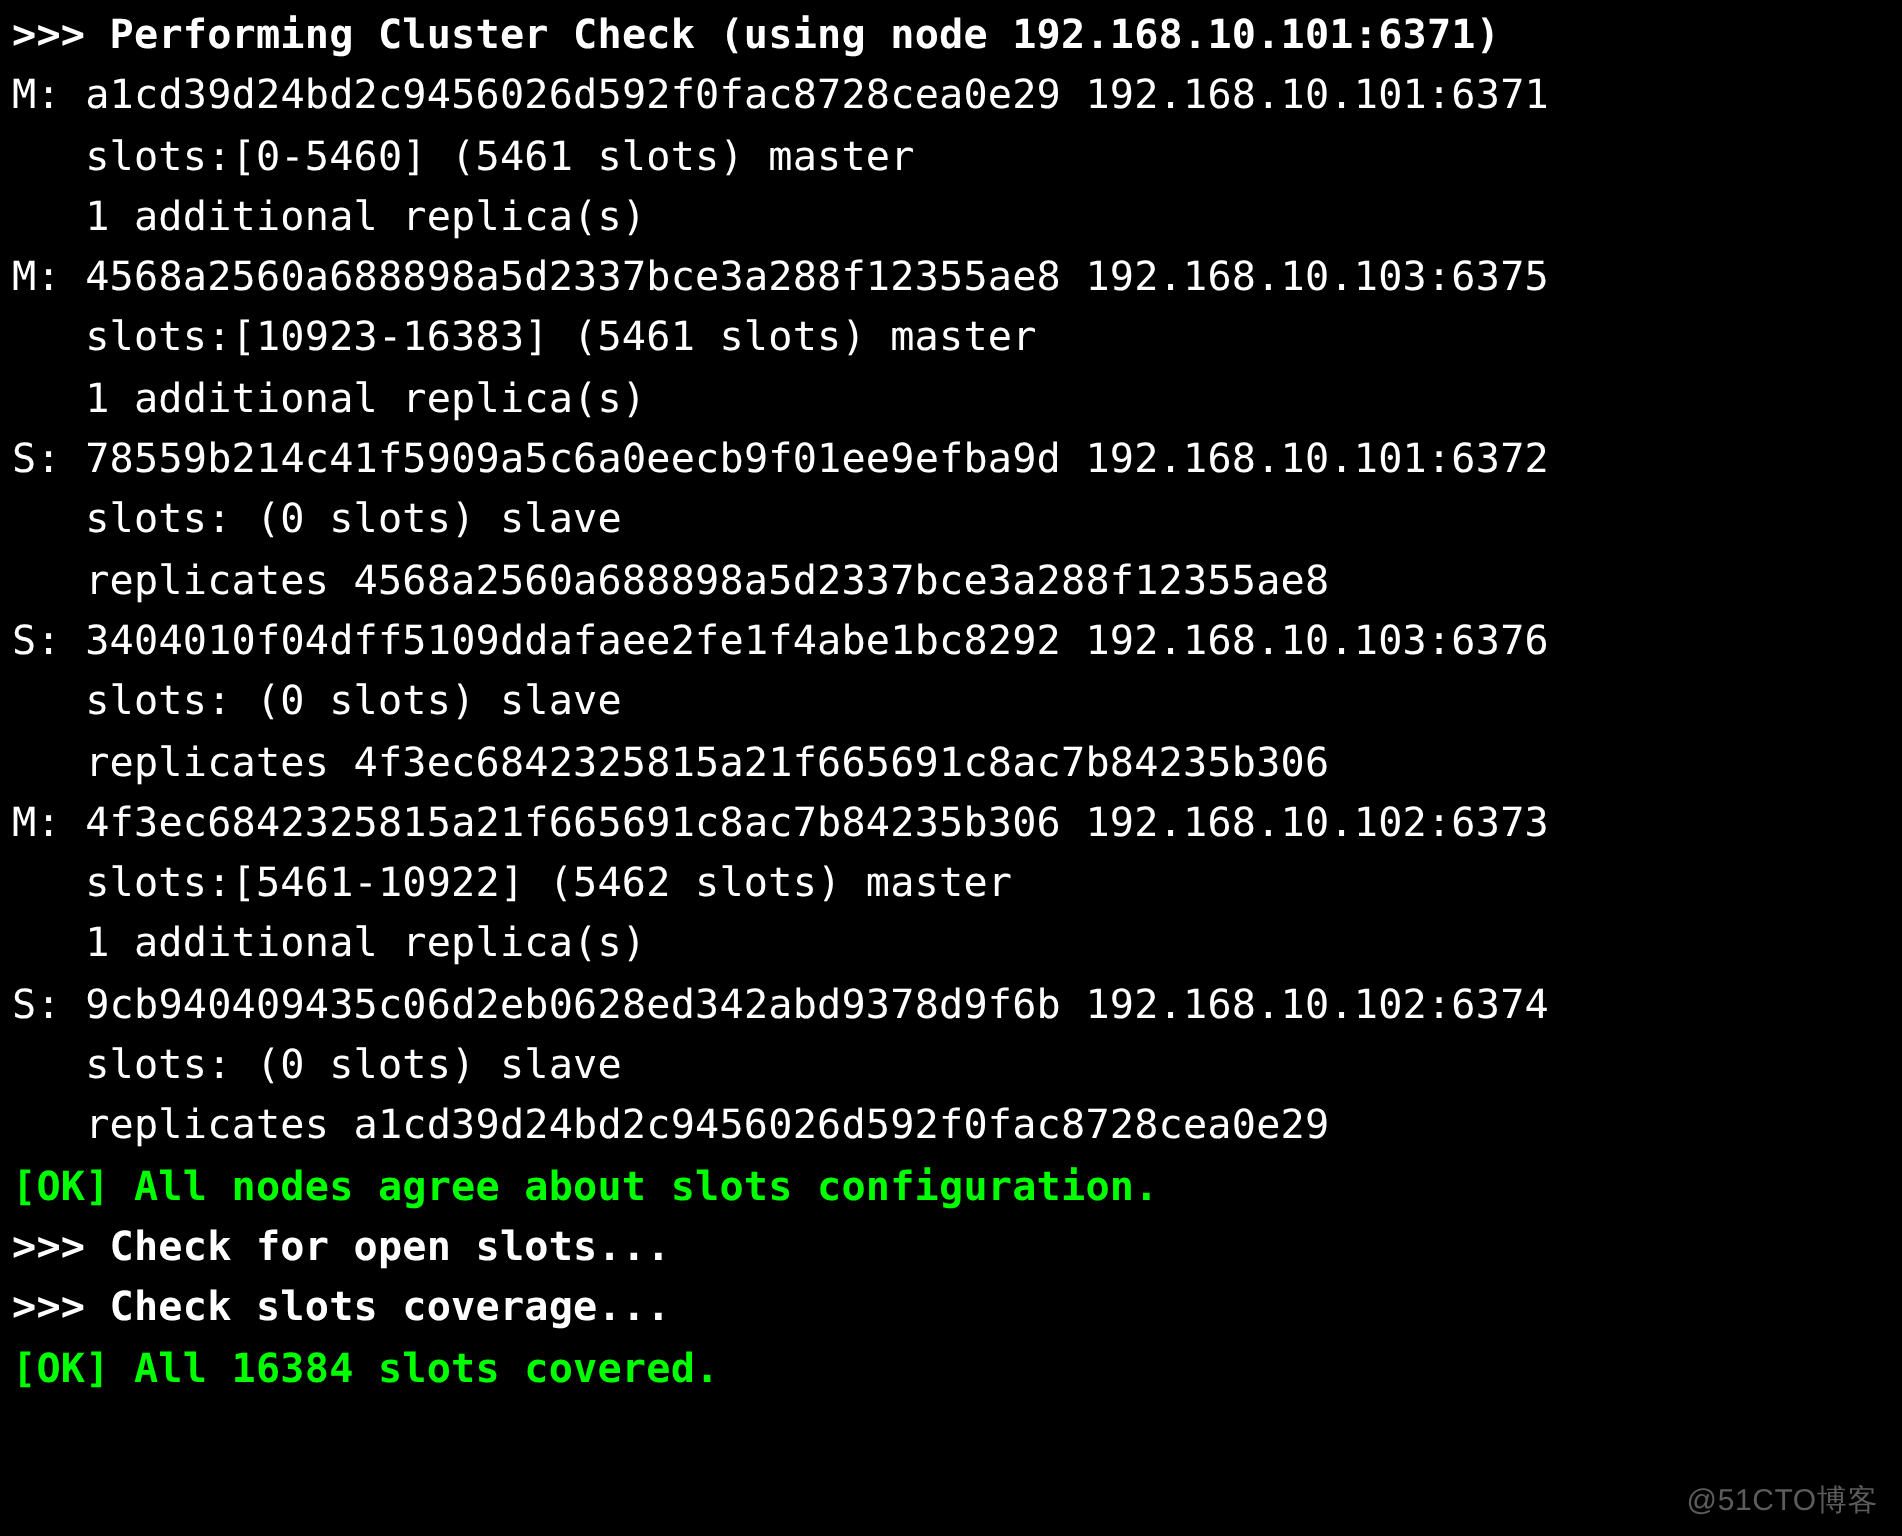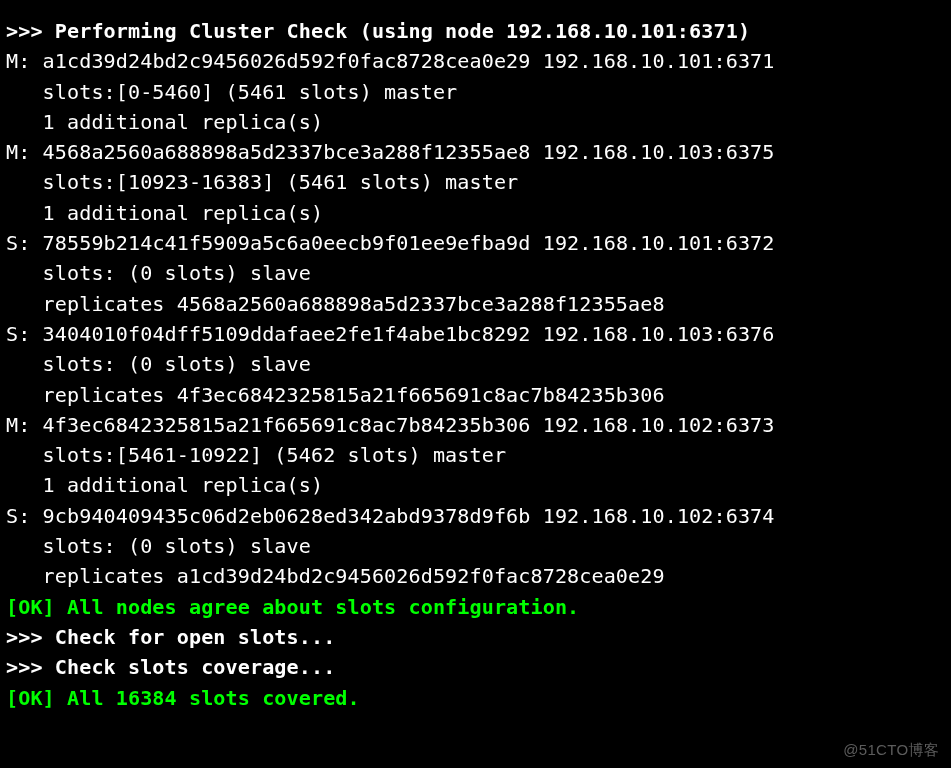--- a/index.html
+++ b/index.html
@@ -10,21 +10,21 @@
     height: 768px;
     overflow: hidden;
     position: relative;
   }
   .terminal {
     font-family: "Consolas", "Menlo", "DejaVu Sans Mono", monospace;
     font-size: 20.1px;
     line-height: 30.3px;
     color: #ffffff;
     white-space: pre;
-    padding: 16px 0 0 6px;
+    padding: 2px 0 0 6px;
     font-weight: 400;
     letter-spacing: 0.1px;
   }
   .bold { font-weight: 700; }
   .green { color: #00ff00; }
   .watermark {
     position: absolute;
     right: 12px;
     bottom: 8px;
     color: #5c5c5c;

